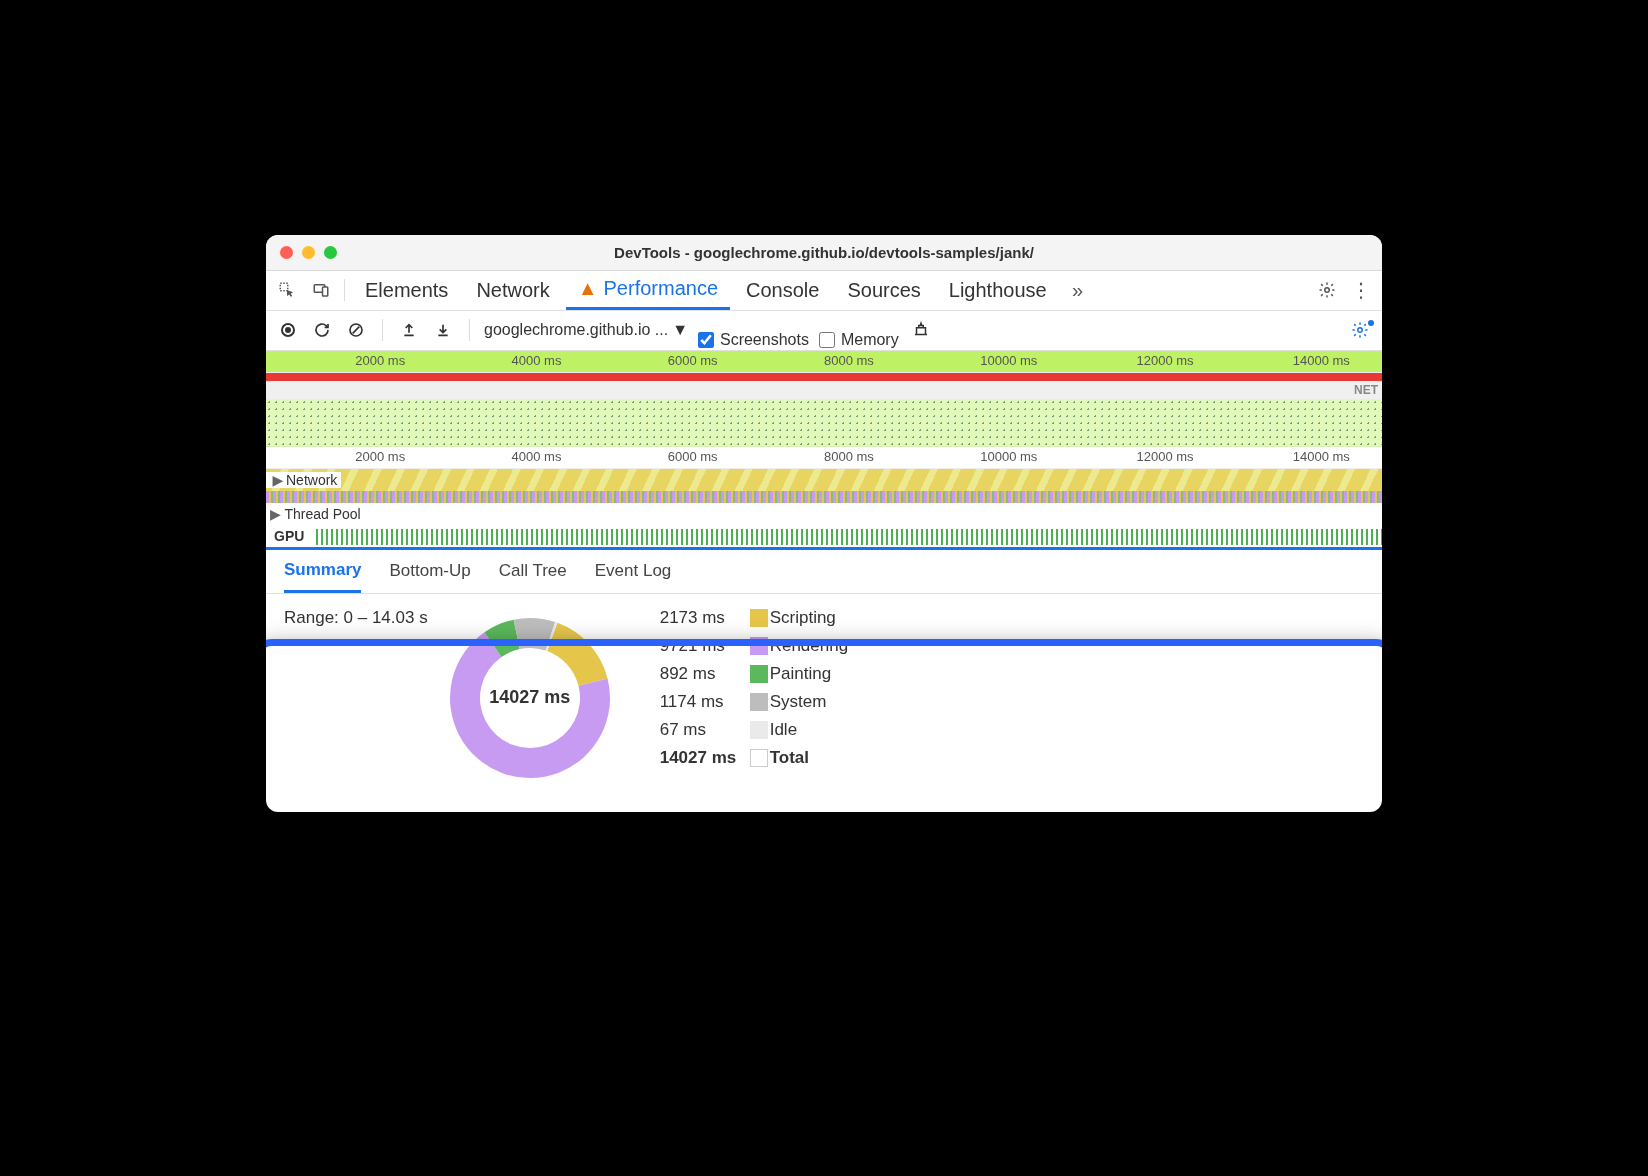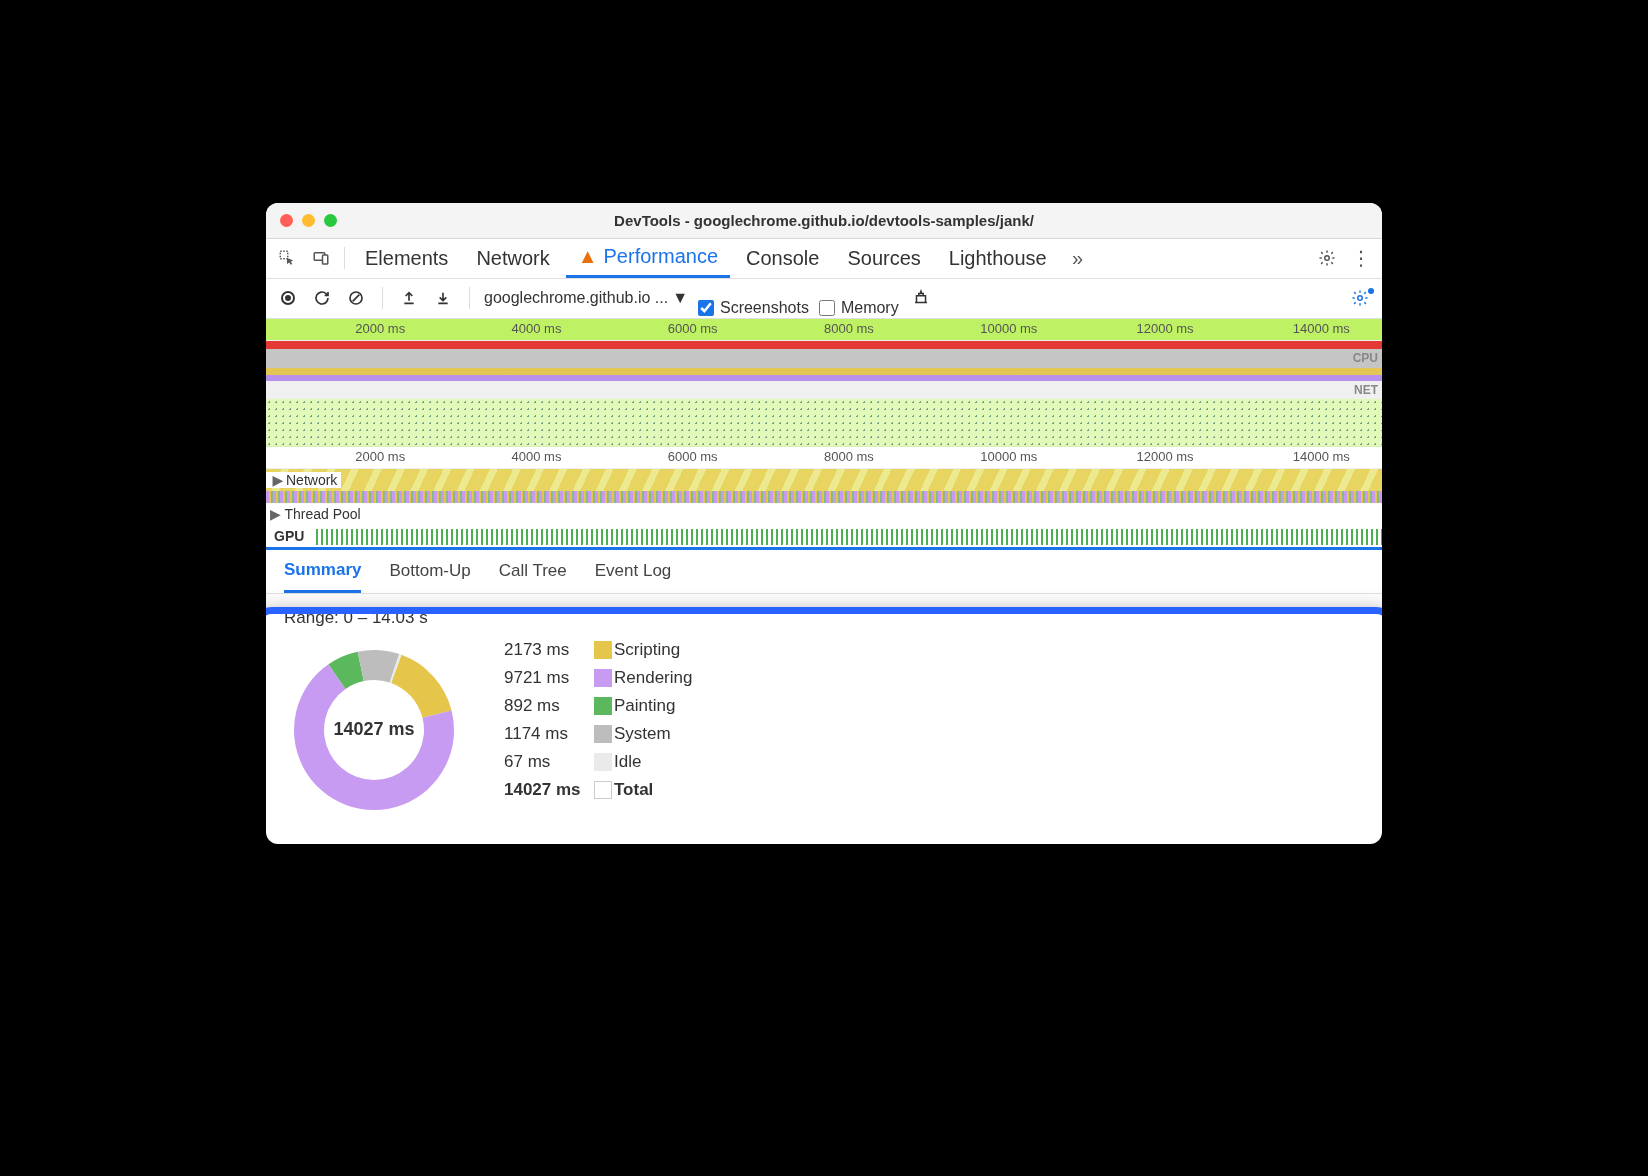--- a/index.html
+++ b/index.html
@@ -98,21 +98,21 @@
 .track.thread .label-box { padding:0 4px; }
 .track.gpu { height:22px;font-weight:bold; }
 .track.gpu .bars { position:absolute; left:50px; right:0; top:4px; bottom:2px;
   background: repeating-linear-gradient(90deg,#4caf50 0 2px, transparent 2px 5px);}
 .divider-blue { height:3px; background:#1a73e8; }
 
 .bottom-tabs { height:44px; display:flex; align-items:center; gap:28px; padding:0 18px; border-bottom:1px solid #e0e0e0; font-size:17px;}
 .btab { color:#444; cursor:pointer; height:100%; display:flex; align-items:center;}
 .btab.active { color:#1a73e8; border-bottom:3px solid #1a73e8;font-weight:bold; }
 
-.summary-body { padding: 14px 18px 24px; display:flex; flex-direction:column; gap:12px; }
+.summary-body { padding: 14px 18px 24px; display:flex; flex-direction:row; gap:12px; }
 .range-label { font-size:17px; color:#333;}
 .summary-row { display:flex; align-items:flex-start; gap:40px; }
 .donut-wrap { width:180px; height:180px; position:relative; }
 .donut-center { position:absolute; inset:0; display:flex; align-items:center; justify-content:center; font-weight:700; font-size:18px;}
 .legend { display:grid; grid-template-columns: 90px 20px 120px; row-gap:8px; align-items:center; font-size:17px;}
 .legend .num { text-align:left; }
 .swatch { width:18px; height:18px; }
 .sw-script { background:#e6c64a;}
 .sw-render { background:#c79bf2;}
 .sw-paint  { background:#5cb85c;}
@@ -240,24 +240,20 @@
     <div class="ruler">
       <span style="left:8%">2000 ms</span>
       <span style="left:22%">4000 ms</span>
       <span style="left:36%">6000 ms</span>
       <span style="left:50%">8000 ms</span>
       <span style="left:64%">10000 ms</span>
       <span style="left:78%">12000 ms</span>
       <span style="left:92%">14000 ms</span>
     </div>
     <div class="red-strip"></div>
-    <div class="cpu-strip">
-      <div class="cpu-wave"></div>
-      <div class="label-right">CPU</div>
-    </div>
     <div class="net-strip">
       <div class="label-right">NET</div>
     </div>
     <div class="heatmap"></div>
     <div class="ruler2">
       <span style="left:8%">2000 ms</span>
       <span style="left:22%">4000 ms</span>
       <span style="left:36%">6000 ms</span>
       <span style="left:50%">8000 ms</span>
       <span style="left:64%">10000 ms</span>

